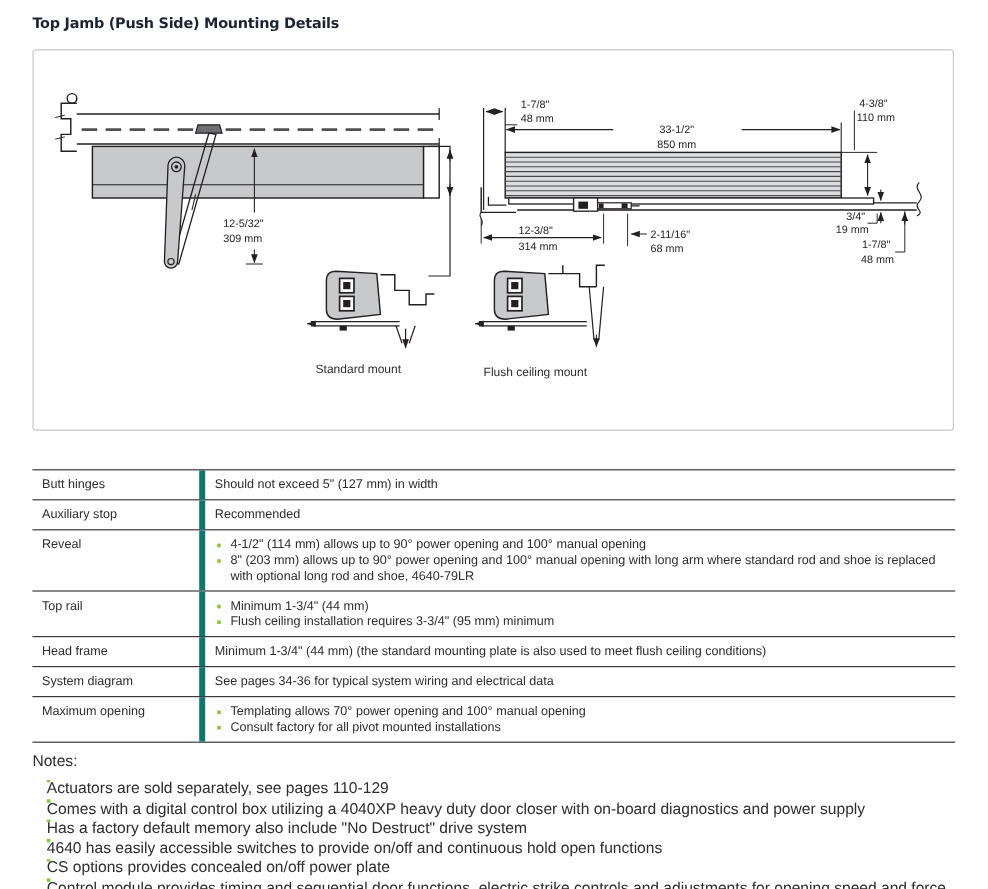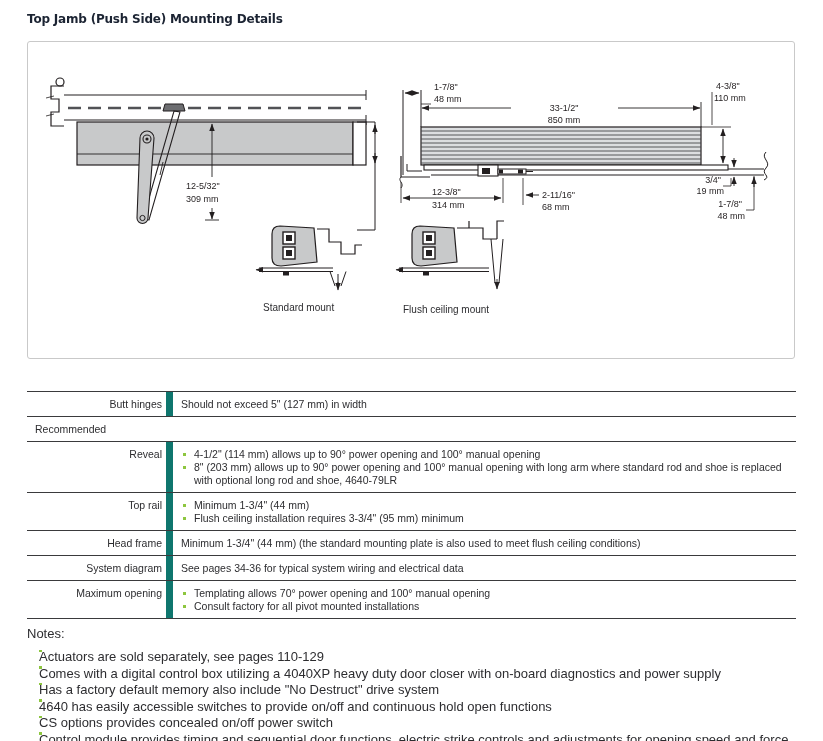--- a/index.html
+++ b/index.html
@@ -9,22 +9,22 @@
            color:#1c2433;letter-spacing:-0.2px;}
   .figure-box{width:766px;height:316px;border:1px solid #c9c9c9;border-radius:3px;position:relative;
               margin-bottom:32px;background:#fff;}
   .figure-box svg{position:absolute;left:0;top:0;}
   svg text{font-family:"Liberation Sans",sans-serif;font-size:9px;fill:#231f20;}
   svg text.mount-label{font-size:10px;fill:#2d2d30;}
   svg .ln{stroke:#231f20;fill:none;}
   
   .spec-table{width:769px;border-top:1px solid #3a3a3c;border-bottom:0;}
   .trow{display:flex;border-bottom:1px solid #3a3a3c;}
-  .tlabel{flex:none;width:127px;border-right:7px solid #0f766e;padding:6px 4px 5px 8px;
-          font-size:10.5px;line-height:13px;text-align:right;}
+  .tlabel{flex:none;width:127px;border-right:5px solid #0f766e;padding:6px 4px 5px 8px;
+          font-size:10.5px;line-height:13px;}
   .tcontent{flex:1;padding:6px 8px 5px 8px;font-size:10.5px;line-height:13px;}
   .tline{display:flex;}
   .bullet{flex:none;width:3px;height:3px;background:#8dc63f;margin:5px 8px 0 2px;}
   
   .notes{margin-top:10px;font-size:13px;line-height:10px;}
   .notes-heading{margin-bottom:7px;}
   .note{display:flex;margin:0 0 0.5px 12px;flex-direction:column;}
   .nbullet{flex:none;width:2.5px;height:2.5px;background:#8dc63f;margin:3.5px 8px 0 0;}
 </style>
 </head>
@@ -195,20 +195,21 @@
     <div class="trow">
       <div class="tlabel">Butt hinges</div>
       <div class="tcontent">
         <div class="tline">
             <span>Should not exceed 5" (127 mm) in width</span>
           </div>
       </div>
     </div>
 
     <div class="trow">
+      <div class="tlabel">Auxiliary stop</div>
       <div class="tcontent">
         <div class="tline">
             <span>Recommended</span>
           </div>
       </div>
     </div>
 
     <div class="trow">
       <div class="tlabel">Reveal</div>
       <div class="tcontent">
@@ -284,21 +285,21 @@
     <div class="note">
         <span class="nbullet"></span>
         <span>Has a factory default memory also include "No Destruct" drive system</span>
       </div>
     <div class="note">
         <span class="nbullet"></span>
         <span>4640 has easily accessible switches to provide on/off and continuous hold open functions</span>
       </div>
     <div class="note">
         <span class="nbullet"></span>
-        <span>CS options provides concealed on/off power switch</span>
+        <span>CS options provides concealed on/off power plate</span>
       </div>
     <div class="note">
         <span class="nbullet"></span>
         <span>Control module provides timing and sequential door functions, electric strike controls and adjustments for opening speed and force</span>
       </div>
   </div>
 
 </div>
 
 </body></html>

